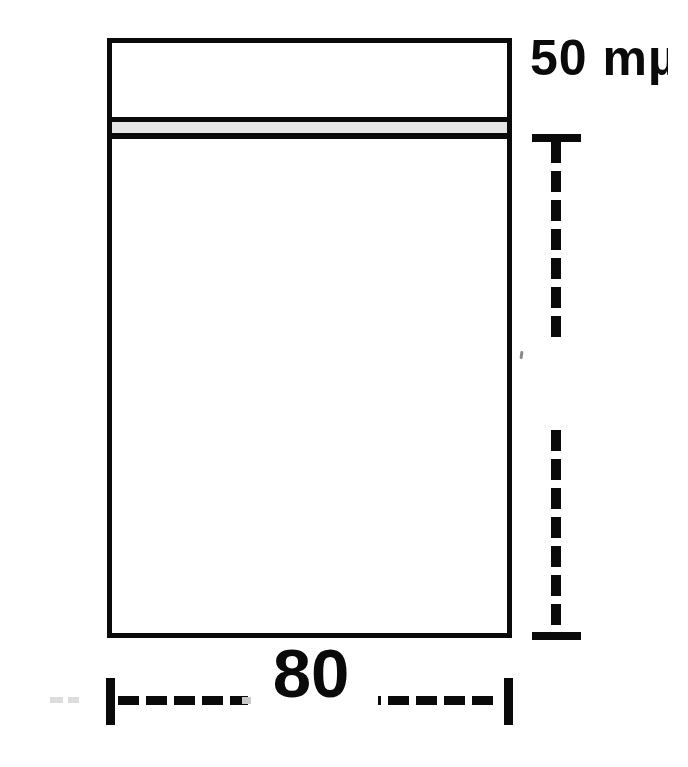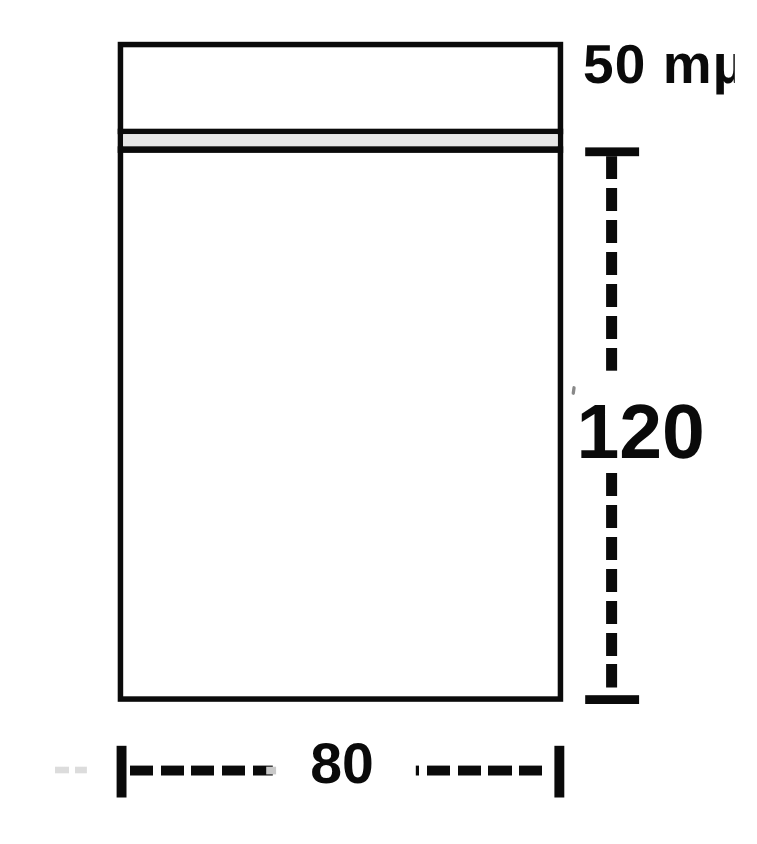--- a/index.html
+++ b/index.html
@@ -33,21 +33,21 @@
 
   
   .dim-label {
     color: var(--line);
     font-weight: 700;
     line-height: 1;
     white-space: nowrap;
   }
   .thickness-label { left: 530px; top: 33px;  font-size: 50px; letter-spacing: 1px; }
   .height-label    { left: 524px; top: 357px; font-size: 70px; }
-  .width-label     { left: 266px; top: 669px; font-size: 52px; width: 90px; text-align: center; }
+  .width-label     { left: 266px; top: 639px; font-size: 69px; width: 90px; text-align: center; }
 
   
   .htick { width: 49px; height: 8px; background: var(--line); }
   .height-top-tick    { left: 532px; top: 134px; }
   .height-bottom-tick { left: 532px; top: 632px; }
   .vdash {
     left: 551px; width: 10px;
     background: repeating-linear-gradient(180deg, var(--line) 0 21px, transparent 21px 29px);
   }
   .vdash-upper { top: 142px; height: 195px; }
@@ -88,21 +88,20 @@
 
   <div class="abs bag-outline"></div>
   <div class="abs flap-line"></div>
   <div class="abs zipper-band"></div>
   <div class="abs seal-line"></div>
 
   <div class="abs dim-label thickness-label">50 mµ</div>
 
   <div class="abs htick height-top-tick"></div>
   <div class="abs vdash vdash-upper"></div>
-  <div class="abs dim-label height-label">120</div>
   <div class="abs vdash vdash-lower"></div>
   <div class="abs htick height-bottom-tick"></div>
 
   <div class="abs vtick width-left-tick"></div>
   <div class="abs hdash hdash-left"></div>
   <div class="abs dim-label width-label">80</div>
   <div class="abs hdash hdash-right"></div>
   <div class="abs vtick width-right-tick"></div>
 
   <div class="abs faint-dashes"></div>

